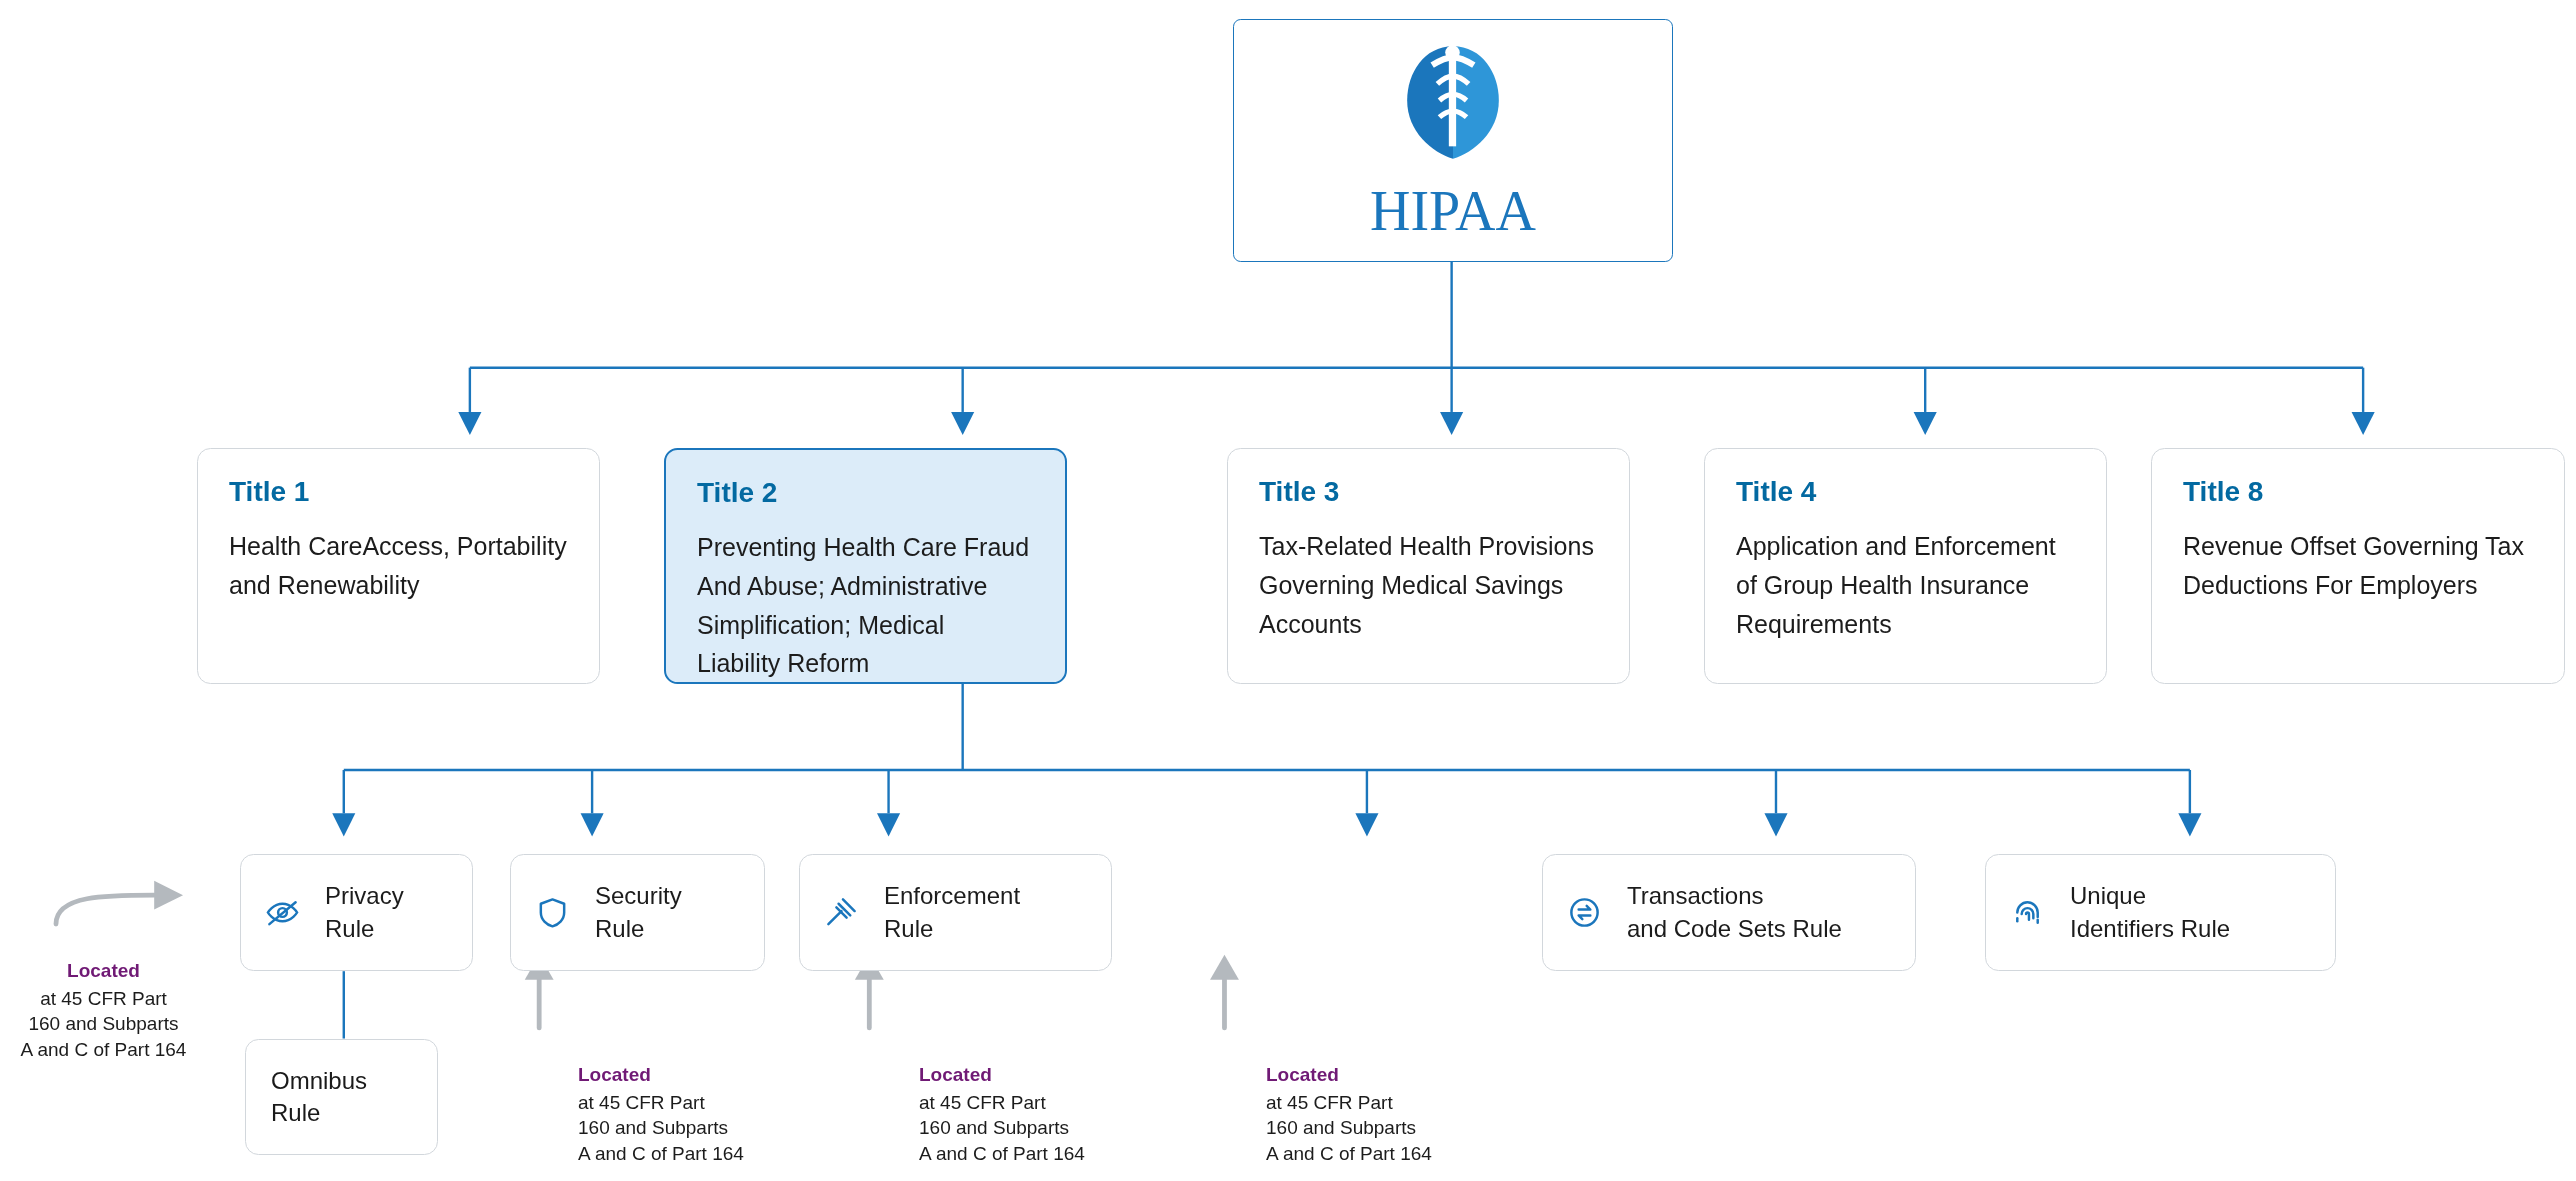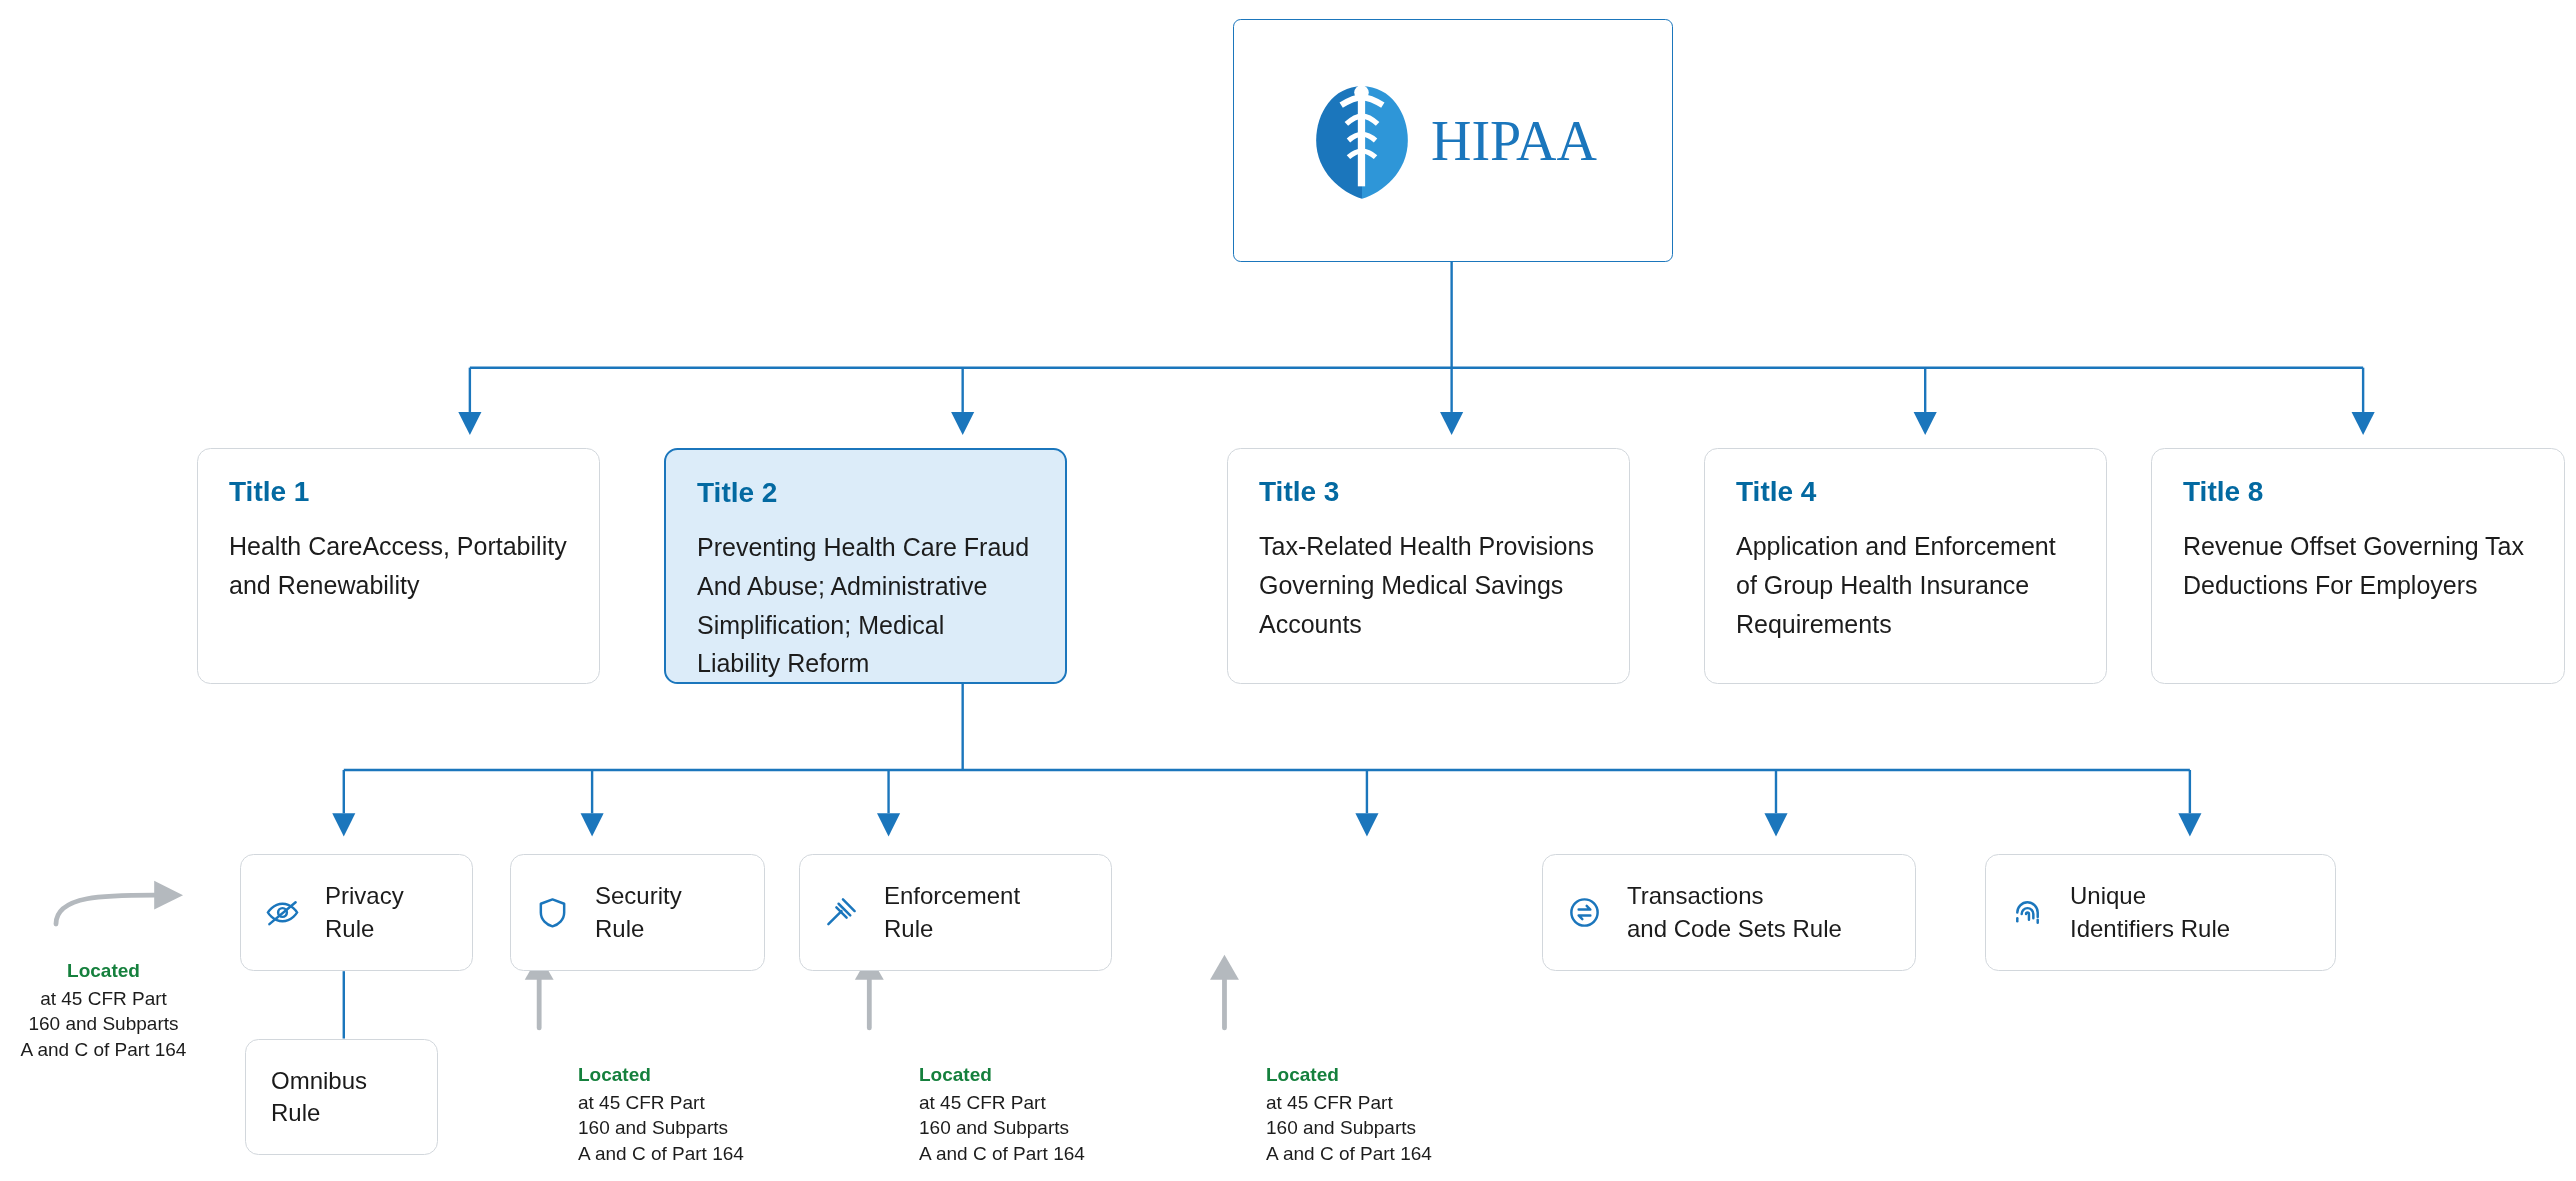--- a/index.html
+++ b/index.html
@@ -40,20 +40,21 @@
     border-radius: 7.7px;
     background: #ffffff;
     display: flex;
     align-items: center;
     justify-content: center;
   }
   .logo-wrap {
     display: flex;
     align-items: center;
     gap: 16px;
+    flex-direction: column;
   }
   .logo-text {
     font-size: 56px;
     color: #1b76bc;
     font-family: "Liberation Serif", serif;
     letter-spacing: 0px;
   }
 
   
   .title-card {
@@ -131,21 +132,21 @@
   }
 
   
   .note {
     position: absolute;
     font-size: 19px;
     line-height: 1.35;
     color: #1c1c1c;
   }
   .note .note-head {
-    color: #15803d;
+    color: #701a75;
     font-weight: bold;
     display: block;
     margin-bottom: 1.9px;
   }
   .note.centered { text-align: center; }
 </style>
 </head>
 <body>
 
 <div id="canvas">

